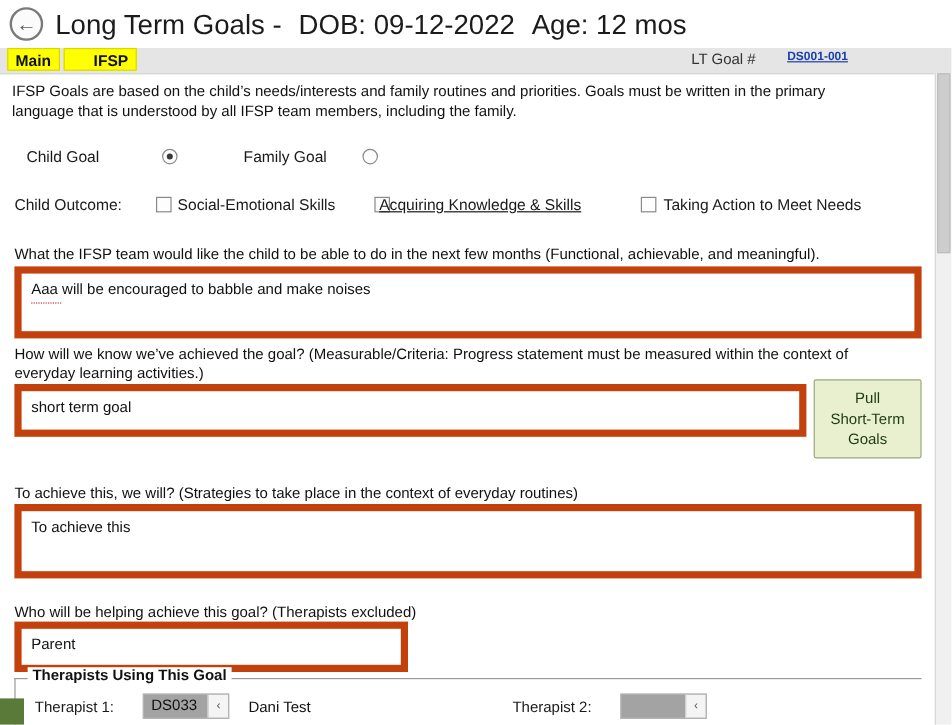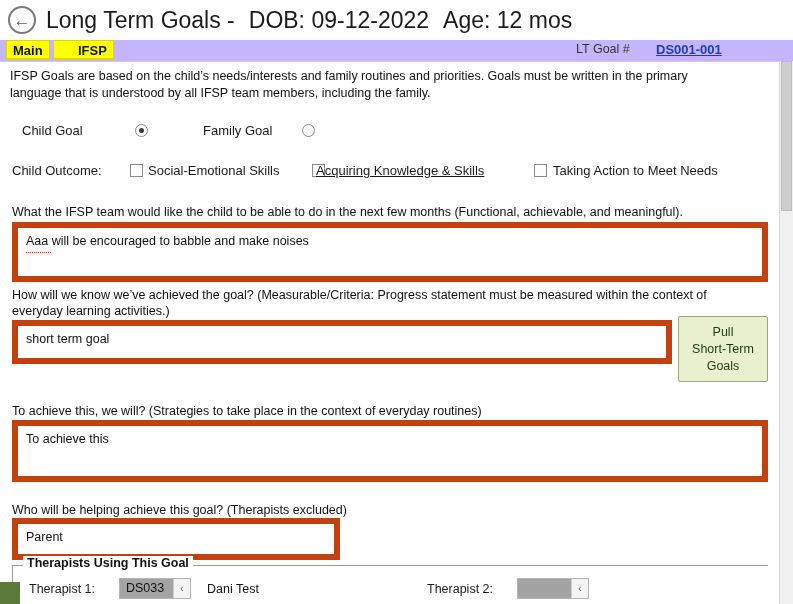--- a/index.html
+++ b/index.html
@@ -51,21 +51,21 @@
     color: #1b1b1b;
     margin-left: 10px;
     white-space: nowrap;
     font-weight: normal;
   }
   .title .spacer { display: inline-block; width: 14px; }
   
   .tabrow {
     position: relative;
     height: 21px;
-    background: #c4b5fd;
+    background: #e5e5e5;
   }
   .tab {
     position: absolute;
     top: 0;
     height: 19px;
     line-height: 19px;
     padding: 0 6px;
     font-size: 13px;
     font-weight: bold;
     background: #ffff00;
@@ -80,21 +80,21 @@
     position: absolute;
     left: 576px;
     top: 2px;
     font-size: 12.5px;
     color: #333;
   }
   .ltgoal-value {
     position: absolute;
     left: 656px;
     top: 2px;
-    font-size: 13px;
+    font-size: 10px;
     color: #1a3fb0;
     font-weight: bold;
     text-decoration: underline;
     cursor: pointer;
   }
   
   .panel {
     position: absolute;
     left: 0;
     top: 61px;

